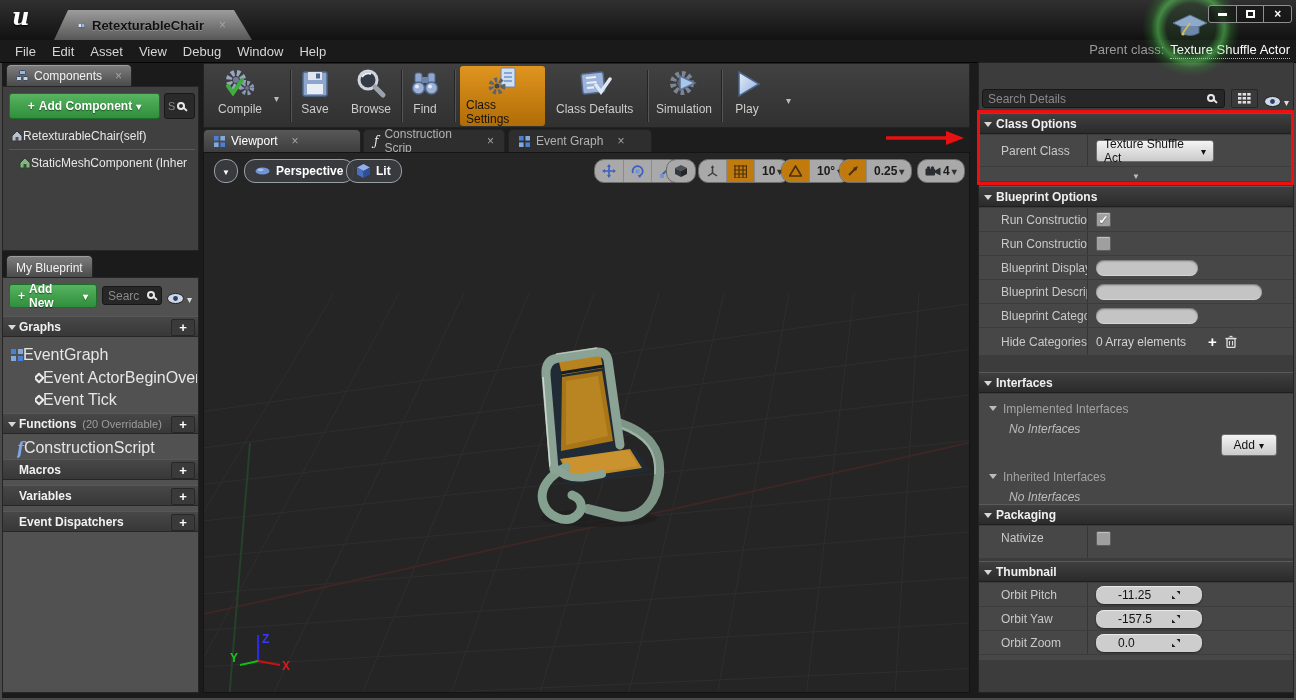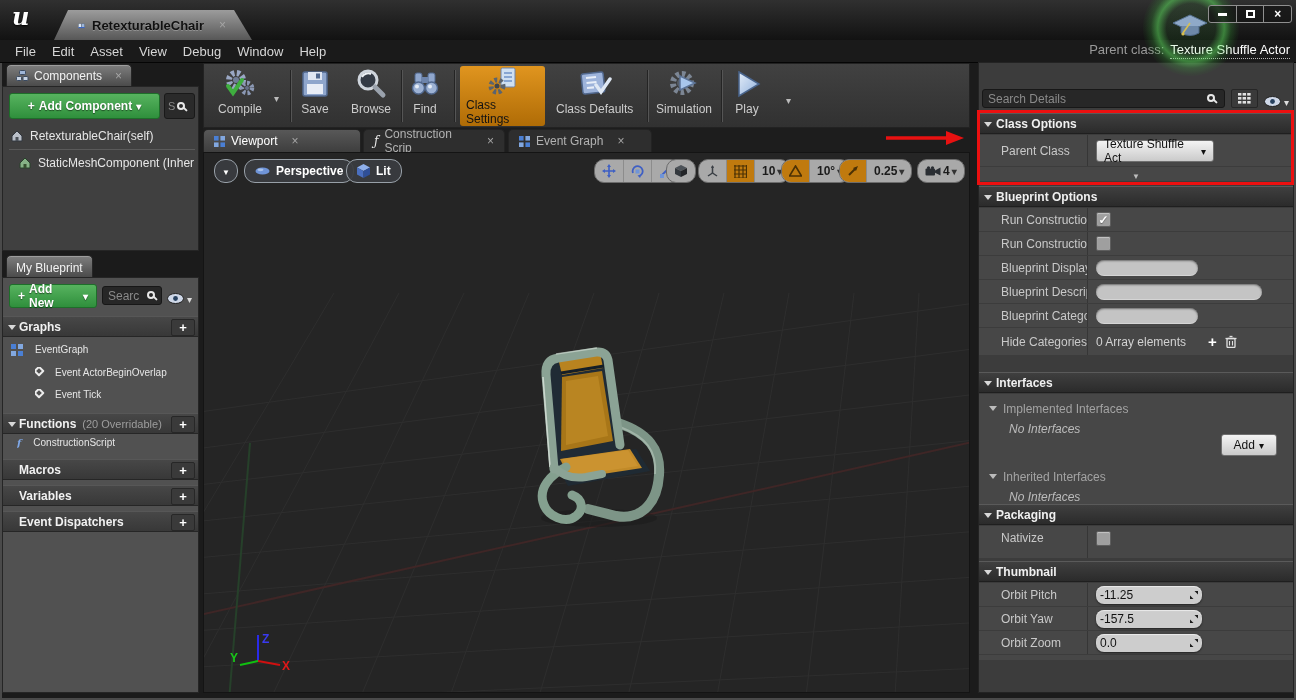--- a/index.html
+++ b/index.html
@@ -52,37 +52,37 @@
   .plus::before { content:"+"; font-weight:bold; }
   .cb { width:15px; height:15px; background:#9f9f9f; border:1px solid #5e5e5e; border-radius:2px;
         box-shadow:inset 0 1px 1px rgba(255,255,255,.4); }
   .cb.checked::after { content:"✓"; display:block; text-align:center; line-height:14px; color:#fff;
                        font-weight:bold; font-size:12px; text-shadow:0 1px 1px #666; }
   .ddl { background:linear-gradient(#f4f4f4,#cacaca); border:1px solid #6f6f6f; border-radius:3px; color:#121212;
          display:flex; align-items:center; justify-content:space-between; padding:0 7px; font-size:12px; }
   .tfield { background:#c4c4c4; border-radius:8px; height:16px;
             box-shadow:inset 0 1px 2px rgba(0,0,0,.45), inset 0 -1px 0 rgba(255,255,255,.4); }
   .spin { background:#cdcdcd; border-radius:8px; height:18px; display:flex; align-items:center;
-          justify-content:space-between; padding:0 4px; color:#111; font-size:12px;
+          justify-content:space-between; padding:0 22px; color:#111; font-size:12px;
           box-shadow:inset 0 1px 1px rgba(255,255,255,.6), 0 1px 2px rgba(0,0,0,.5); }
   .eye { display:inline-flex; align-items:center; gap:3px; }
 
   
   .panelbody { position:absolute; background:#404040; border:1px solid #252525; }
-  .comp-row { display:flex; align-items:center; gap:7px; color:#e6e6e6; font-size:12px; height:22px; }
+  .comp-row { display:flex; align-items:center; color:#e6e6e6; font-size:12px; height:22px; }
   .bph { position:relative; background:linear-gradient(#474747,#383838); border-top:1px solid #575757;
          border-bottom:1px solid #262626; height:21px; display:flex; align-items:center; gap:6px;
          padding-left:16px; color:#f1f1f1; font-weight:bold; font-size:12px; }
   .bph::before { content:""; position:absolute; left:5px; top:8px; border-left:4px solid transparent;
                  border-right:4px solid transparent; border-top:5px solid #d8d8d8; }
   .bph.noexp::before { display:none; }
   .plusbtn { position:absolute; right:3px; top:2px; width:24px; height:17px; background:#3a3a3a;
              border:1px solid #272727; border-radius:2px; color:#fff; font-weight:bold;
              text-align:center; line-height:15px; font-size:13px; }
-  .bprow { position:absolute; display:flex; gap:12px; color:#e6e6e6; font-size:10px; height:22px; white-space:nowrap; overflow:hidden;}
+  .bprow { position:absolute; display:flex; align-items:center; gap:0; color:#e6e6e6; font-size:16px; height:22px; white-space:nowrap; overflow:hidden;}
   .diamond { width:8px; height:8px; border:2px solid #ececec; transform:rotate(45deg); border-radius:1px; flex:none;}
   .note { color:#9d9d9d; font-weight:normal; font-size:11px; }
 
   
   .toolbar { position:absolute; left:203px; top:63px; width:767px; height:65px;
              background:linear-gradient(#414141,#313131); border:1px solid #222; }
   .tbtn { position:absolute; top:4px; display:flex; flex-direction:column; align-items:center; gap:2px;
           color:#cccccc; font-size:12px; }
   .tsep { position:absolute; top:6px; width:1px; height:52px; background:#242424; box-shadow:1px 0 0 #555; }
   .tbtn.active { background:linear-gradient(#e0951f,#b06c06); border-radius:3px; color:#131313;

